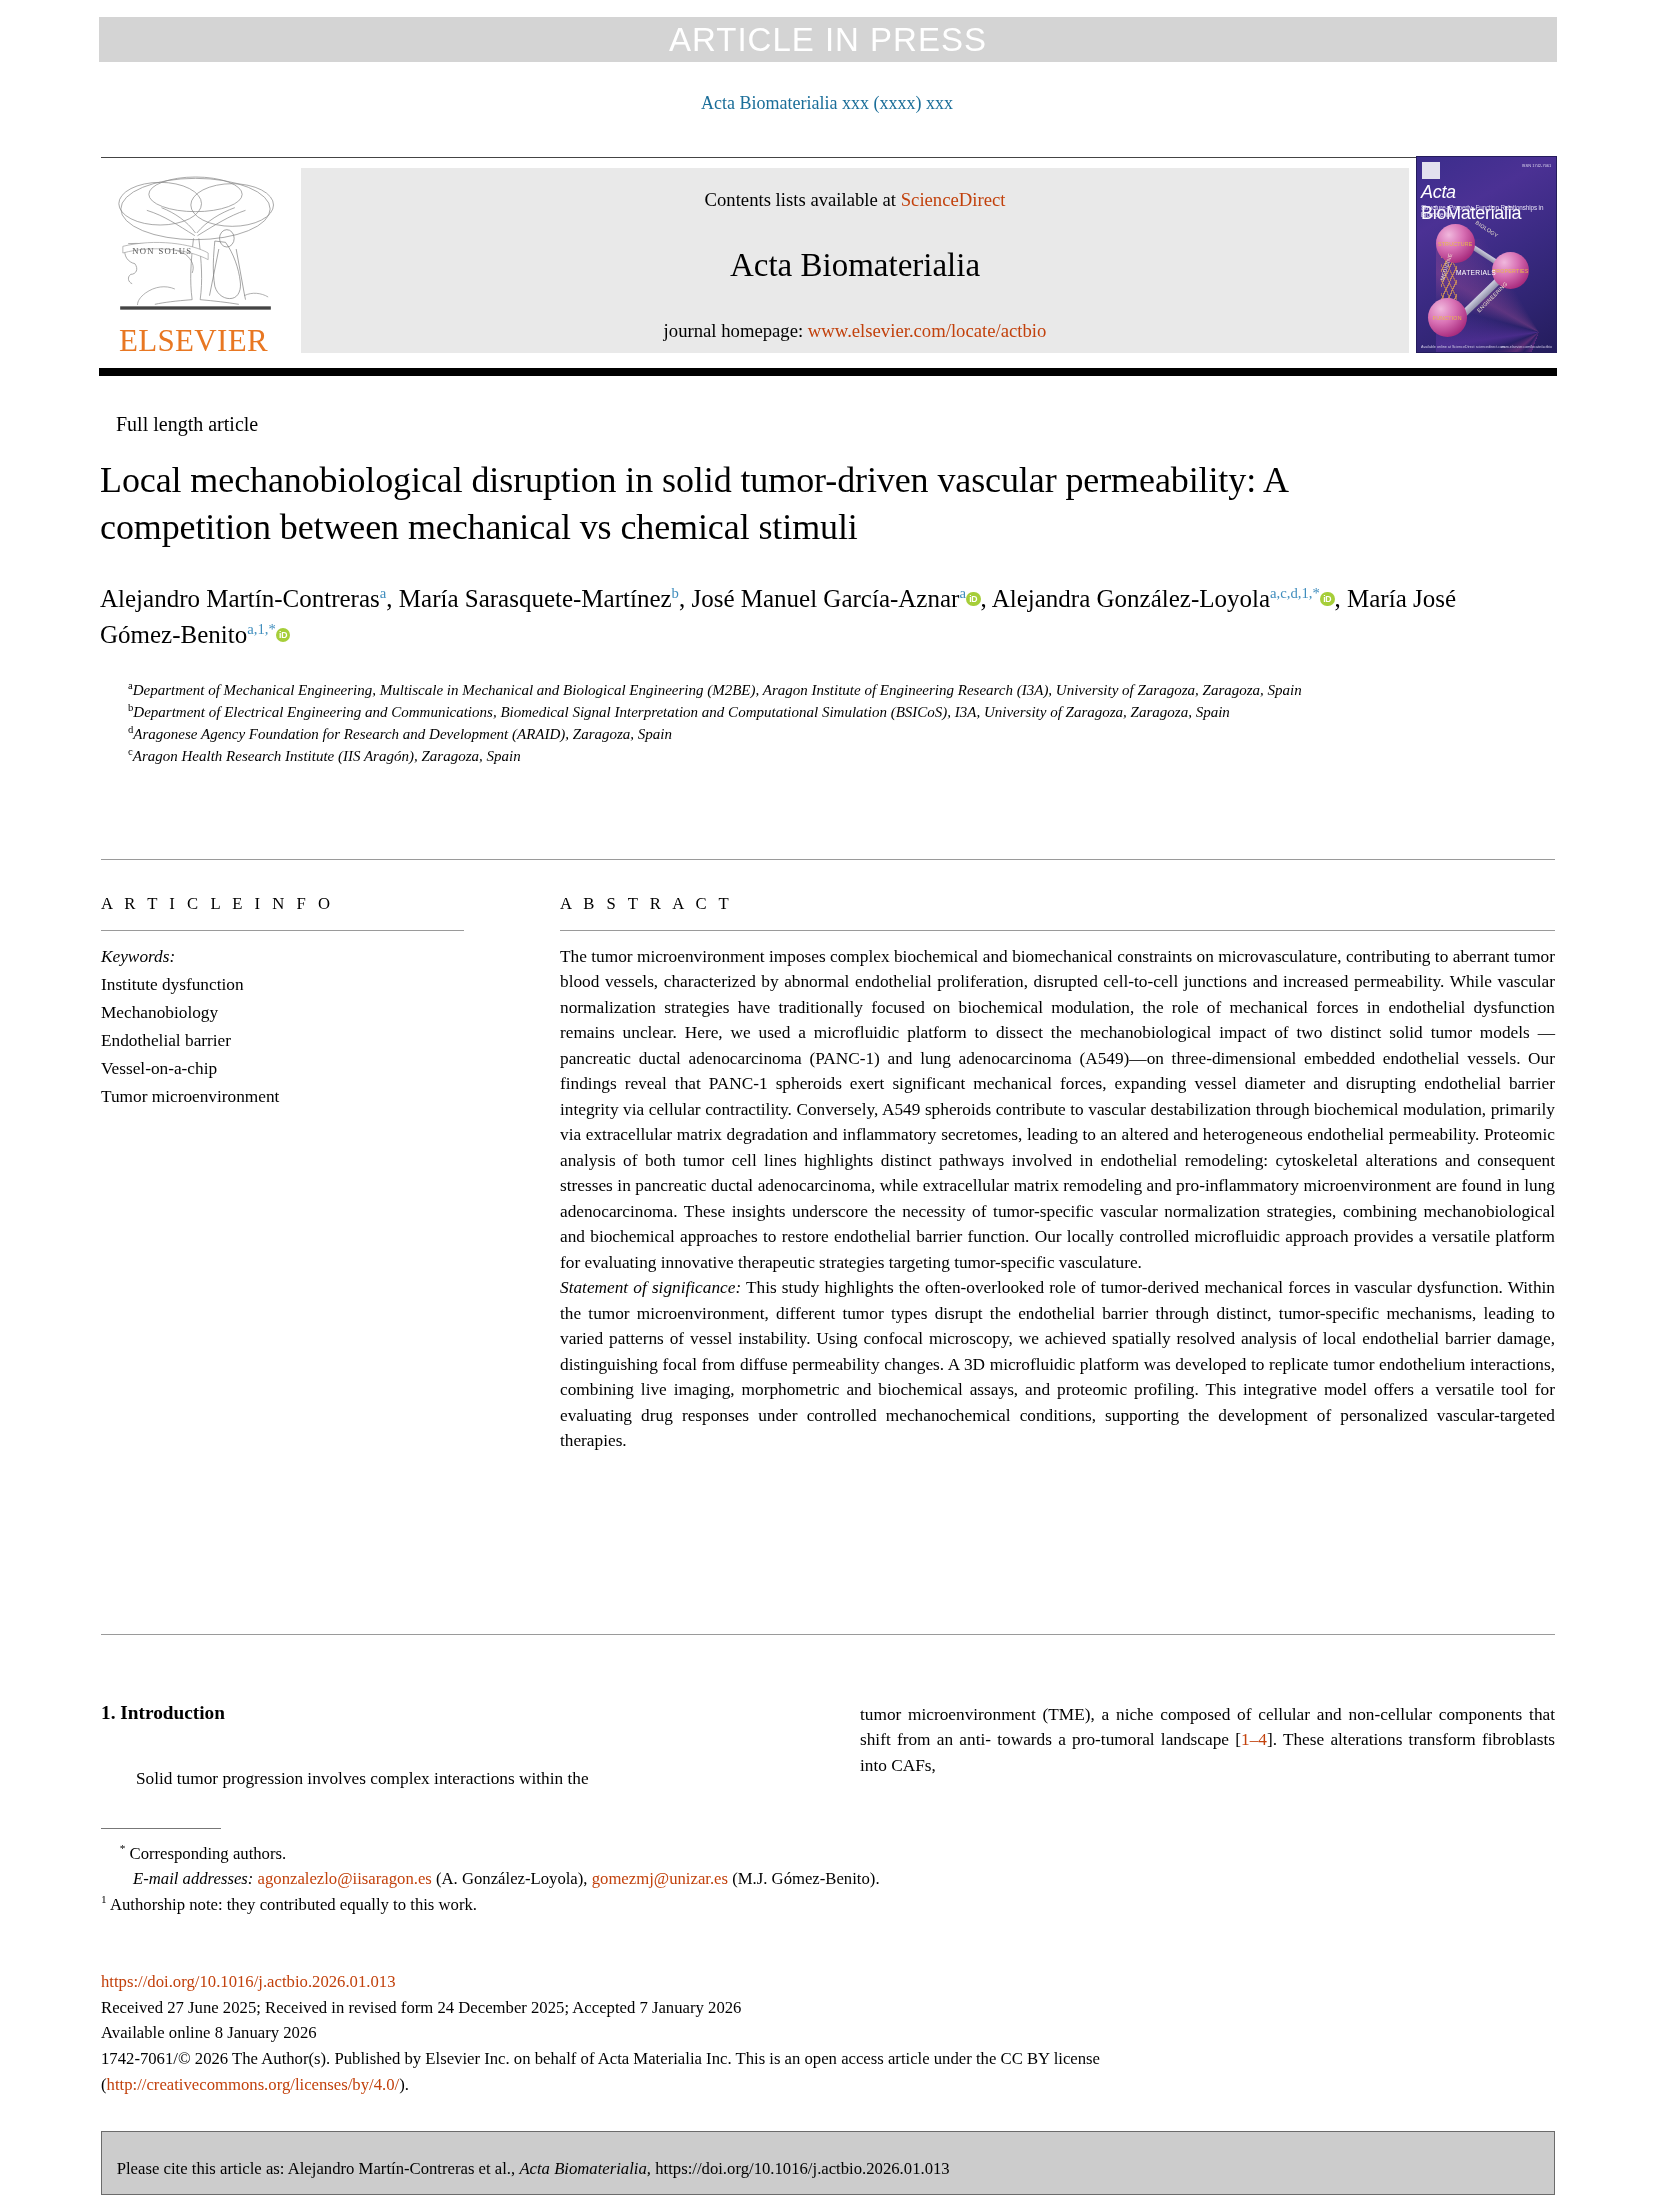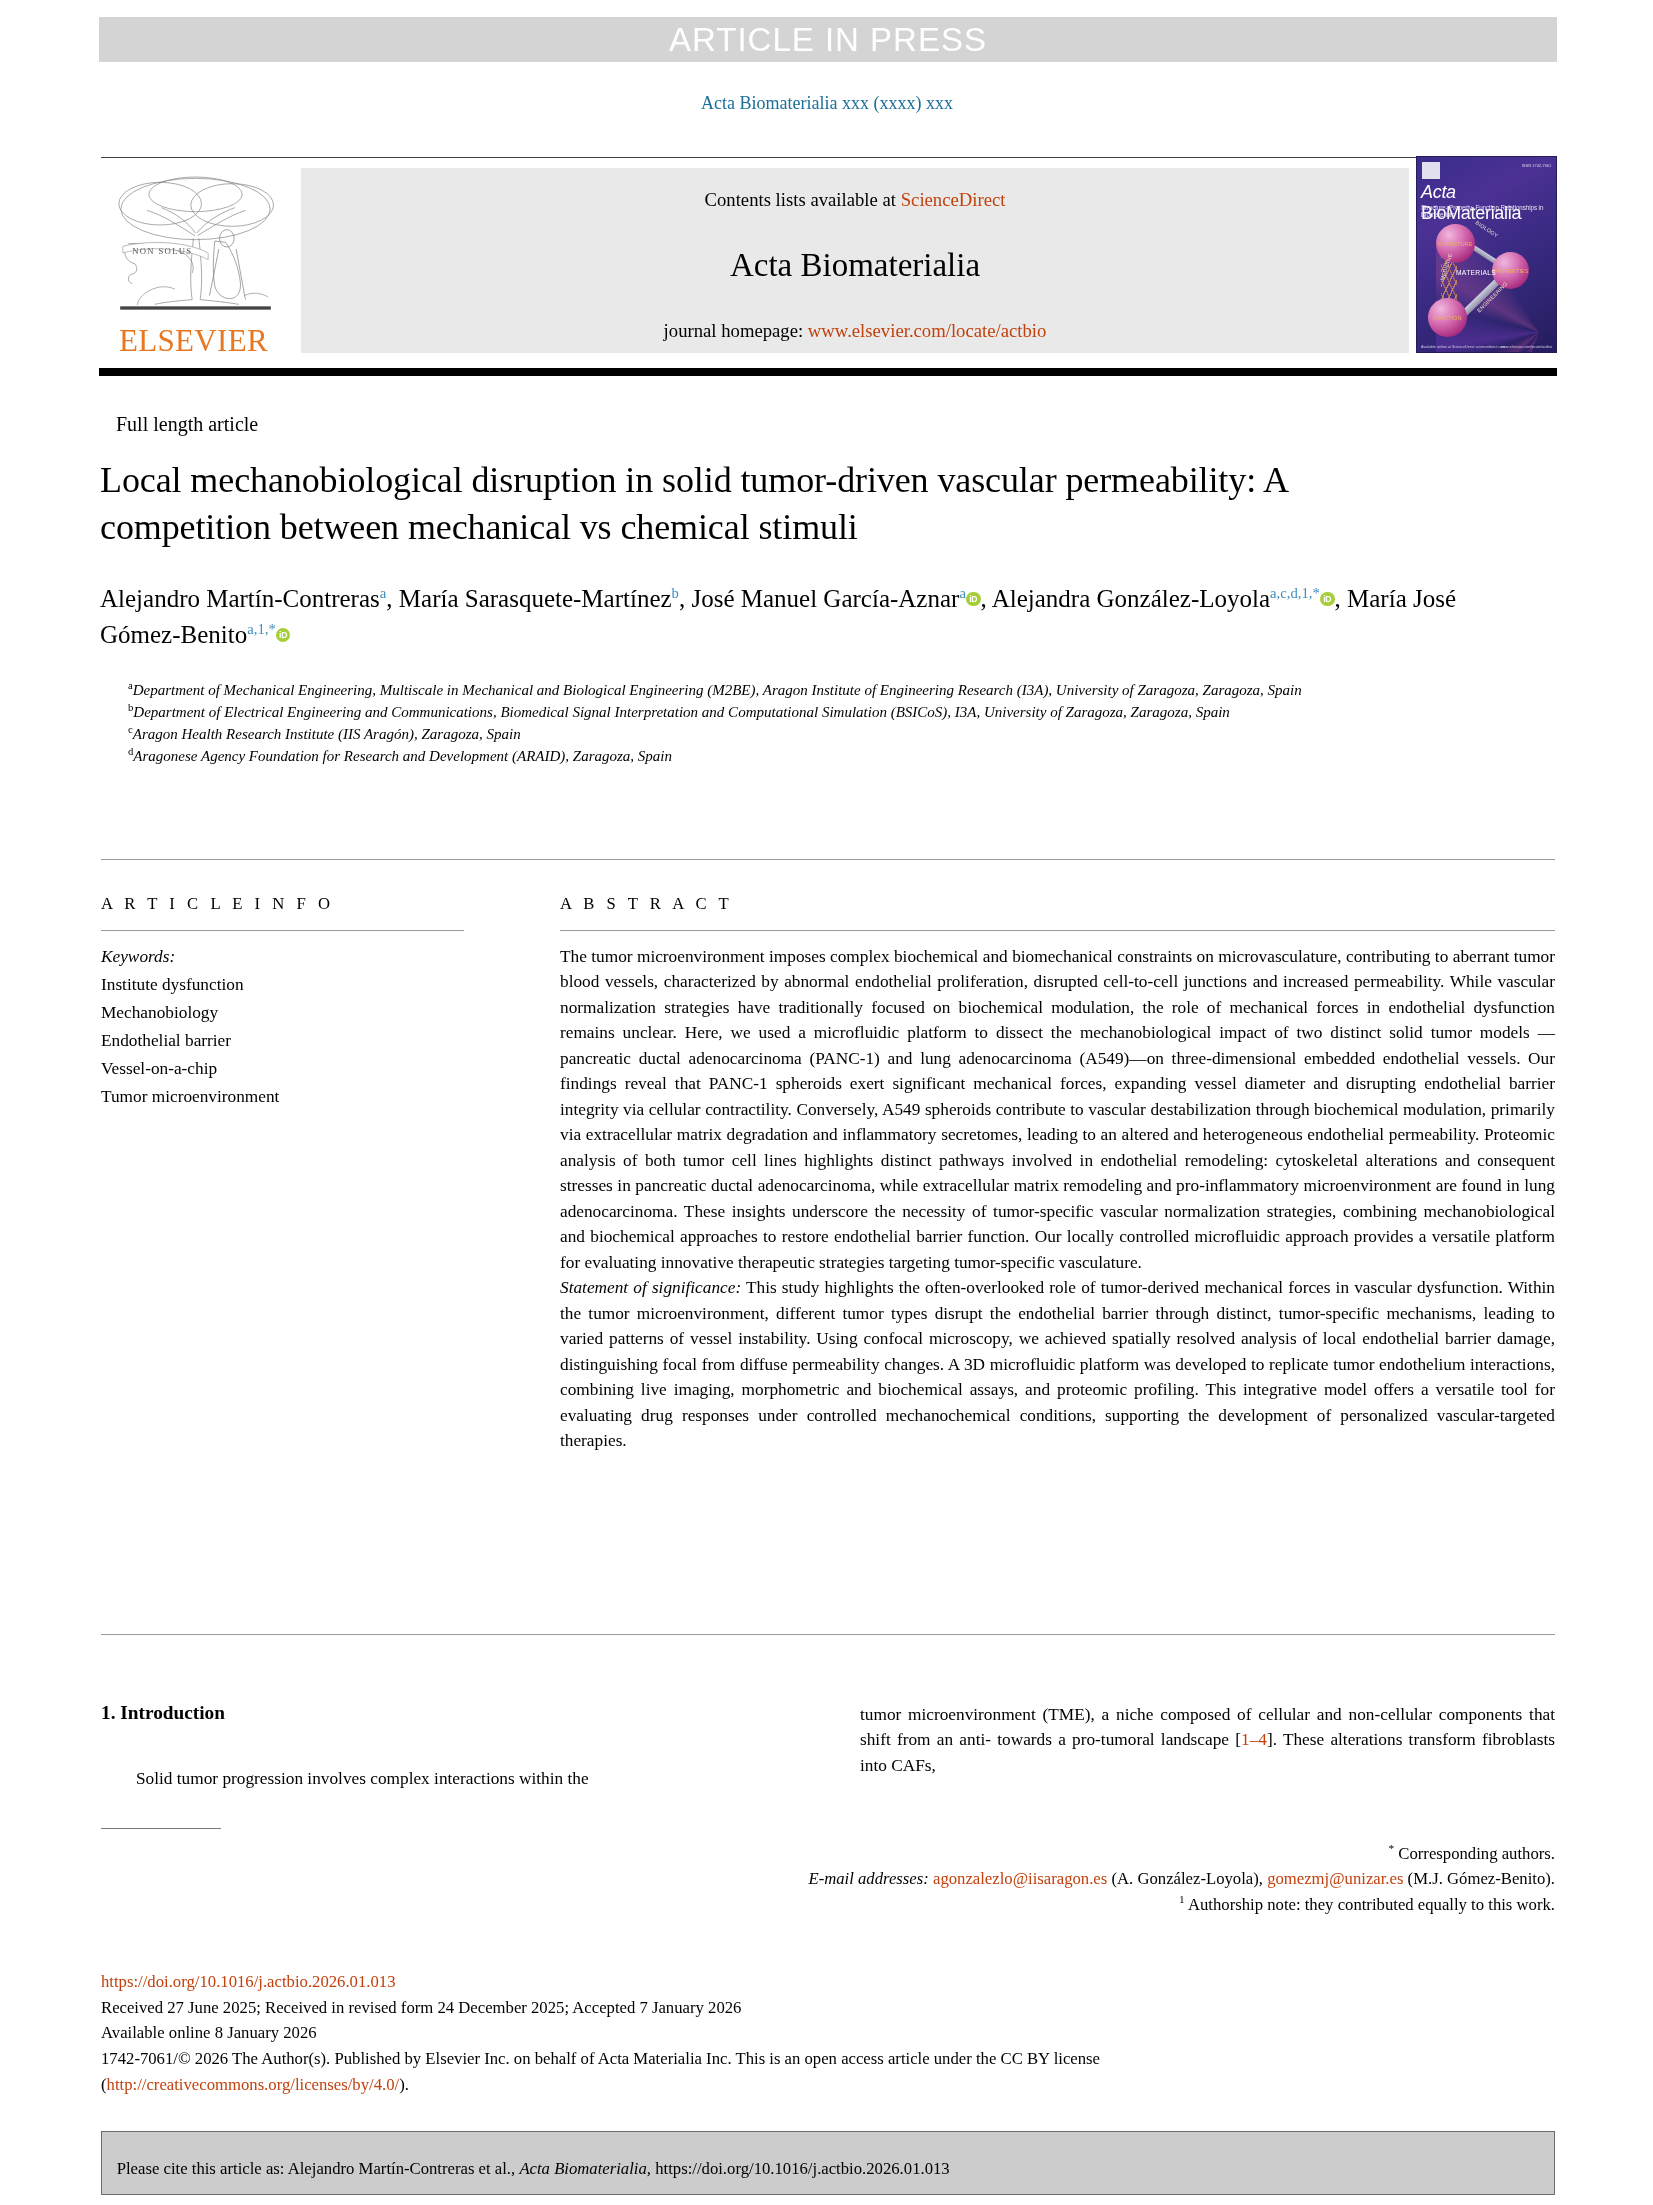--- a/index.html
+++ b/index.html
@@ -335,21 +335,20 @@
   .foot-rule {
     position: absolute; left: 101px; top: 1828px;
     width: 120px; height: 0.7px; background: #777777;
   }
   .footnotes {
     position: absolute;
     left: 101px; top: 1841px;
     width: 1454px;
     font-size: 16.7px;
     line-height: 1.52;
-    text-align: right;
   }
   .footnotes .fn-star { margin-left: 18.7px; }
   .footnotes .fn-indent { margin-left: 32px; }
   .footnotes em { font-style: italic; }
   .footnotes sup { font-size: 11.3px; vertical-align: super; line-height: 0; }
   .pubinfo {
     position: absolute;
     left: 101px; top: 1969px;
     width: 1454px;
     font-size: 16.7px;
@@ -461,22 +460,22 @@
     <span>Alejandro Martín-Contreras</span><sup>a</sup>,
     <span>María Sarasquete-Martínez</span><sup>b</sup>,
     <span>José Manuel García-Aznar</span><sup>a</sup><span class="orcid">iD</span>,
     <span>Alejandra González-Loyola</span><sup>a,c,d,1,*</sup><span class="orcid">iD</span>,
     <span>María José Gómez-Benito</span><sup>a,1,*</sup><span class="orcid">iD</span>
   </div>
 
   <div class="affils">
     <div><sup>a</sup><span>Department of Mechanical Engineering, Multiscale in Mechanical and Biological Engineering (M2BE), Aragon Institute of Engineering Research (I3A), University of Zaragoza, Zaragoza, Spain</span></div>
     <div><sup>b</sup><span>Department of Electrical Engineering and Communications, Biomedical Signal Interpretation and Computational Simulation (BSICoS), I3A, University of Zaragoza, Zaragoza, Spain</span></div>
+    <div><sup>d</sup><span>Aragonese Agency Foundation for Research and Development (ARAID), Zaragoza, Spain</span></div>
     <div><sup>c</sup><span>Aragon Health Research Institute (IIS Aragón), Zaragoza, Spain</span></div>
-    <div><sup>d</sup><span>Aragonese Agency Foundation for Research and Development (ARAID), Zaragoza, Spain</span></div>
   </div>
 
   <div class="rule-top-info"></div>
   <div class="rule-bottom-info"></div>
 
   <div class="info-col">
     <div class="sechead">A R T I C L E   I N F O</div>
     <div class="info-rule"></div>
     <div class="kw-title">Keywords:</div>
     <div class="kw">Institute dysfunction</div>

